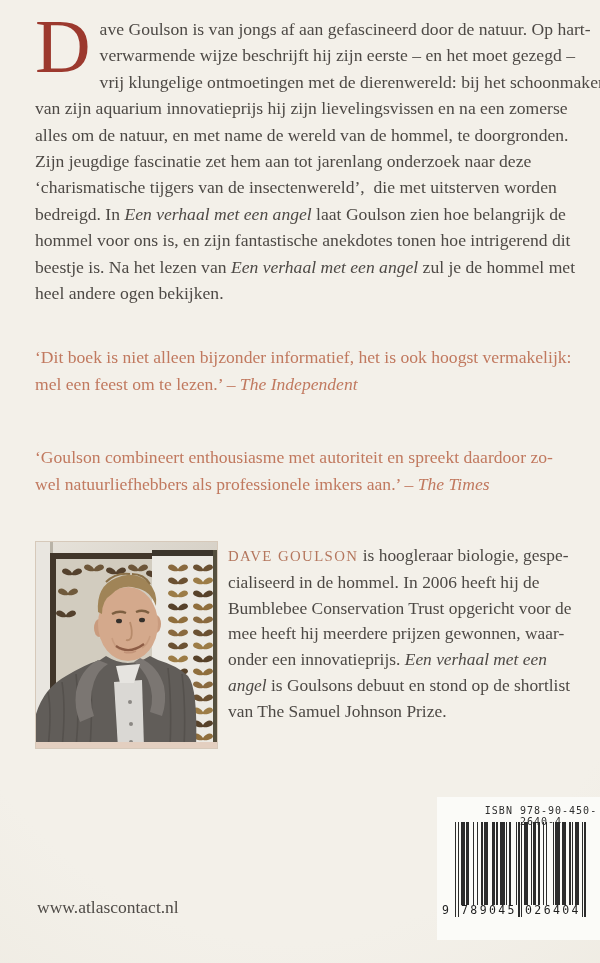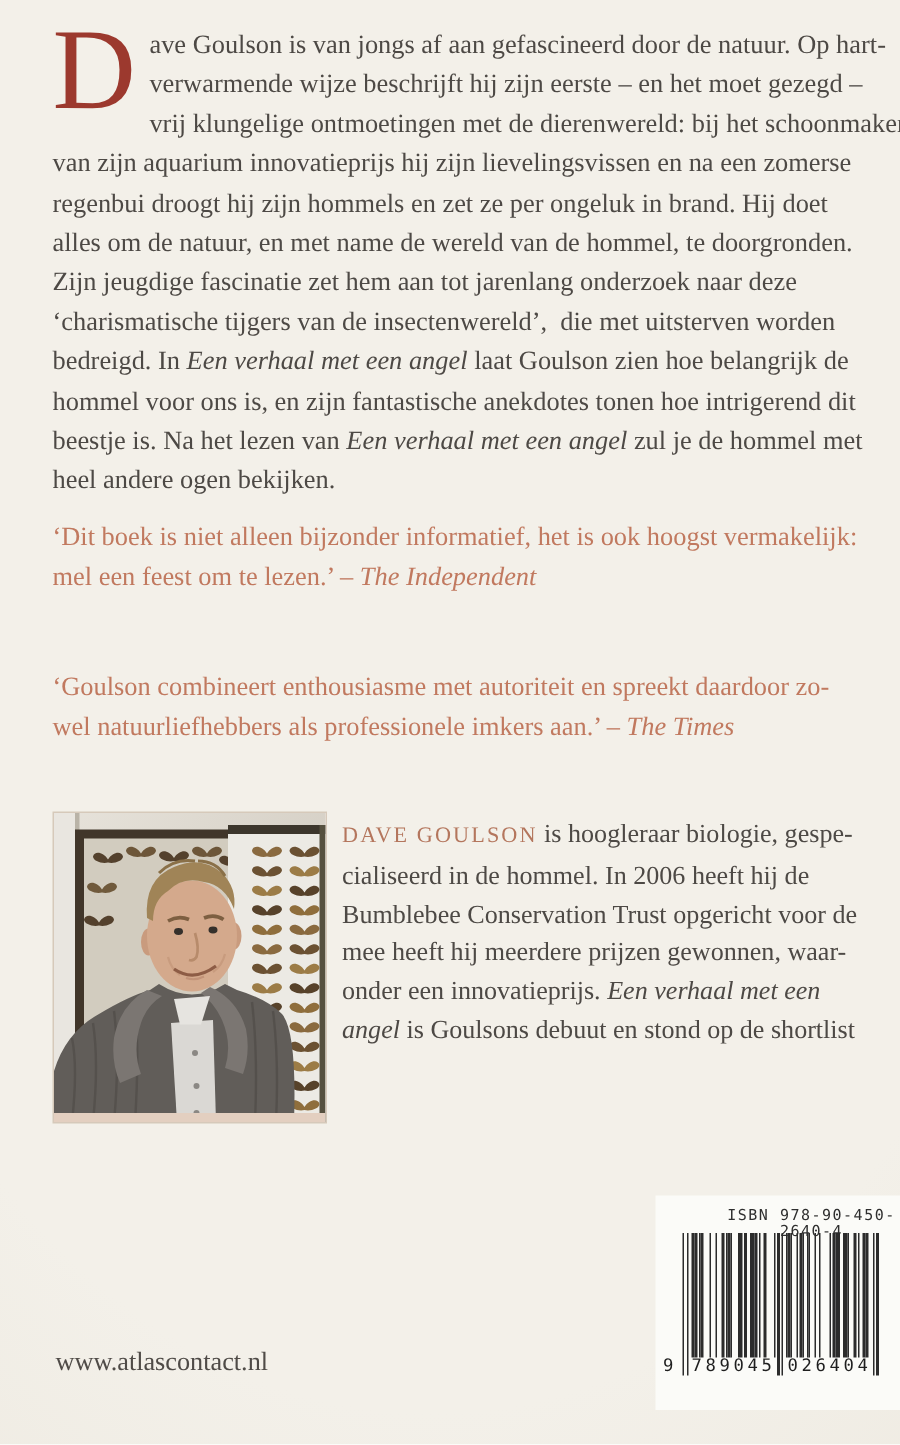--- a/index.html
+++ b/index.html
@@ -48,21 +48,20 @@
 
 <div class="cover">
 
   <div class="blurb">
     <span class="dropcap">D</span>
     <div>
         <div class="tl"><span>ave Goulson is van jongs af aan gefascineerd door de natuur. Op hart-</span></div>
         <div class="tl"><span>verwarmende wijze beschrijft hij zijn eerste – en het moet gezegd –</span></div>
         <div class="tl"><span>vrij klungelige ontmoetingen met de dierenwereld: bij het schoonmaken</span></div>
         <div class="tl"><span>van zijn aquarium innovatieprijs hij zijn lievelingsvissen en na een zomerse</span></div>
-        <div class="tl"><span>regenbui droogt hij zijn hommels en zet ze per ongeluk in brand. Hij doet</span></div>
         <div class="tl"><span>alles om de natuur, en met name de wereld van de hommel, te doorgronden.</span></div>
         <div class="tl"><span>Zijn jeugdige fascinatie zet hem aan tot jarenlang onderzoek naar deze</span></div>
         <div class="tl"><span>‘charismatische tijgers van de insectenwereld’,  die met uitsterven worden</span></div>
         <div class="tl"><span>bedreigd. In </span><span class="i">Een verhaal met een angel</span><span> laat Goulson zien hoe belangrijk de</span></div>
         <div class="tl"><span>hommel voor ons is, en zijn fantastische anekdotes tonen hoe intrigerend dit</span></div>
         <div class="tl"><span>beestje is. Na het lezen van </span><span class="i">Een verhaal met een angel</span><span> zul je de hommel met</span></div>
         <div class="tl"><span>heel andere ogen bekijken.</span></div>
       </div>
   </div>
 
@@ -172,20 +171,21 @@
     <rect x="0" y="200" width="181" height="6" fill="#e3cfc0"></rect>
   </svg>
 
   <div class="bio">
       <div class="tl"><span class="sc">DAVE GOULSON</span><span> is hoogleraar biologie, gespe-</span></div>
       <div class="tl"><span>cialiseerd in de hommel. In 2006 heeft hij de</span></div>
       <div class="tl"><span>Bumblebee Conservation Trust opgericht voor de</span></div>
       <div class="tl"><span>mee heeft hij meerdere prijzen gewonnen, waar-</span></div>
       <div class="tl"><span>onder een innovatieprijs. </span><span class="i">Een verhaal met een</span></div>
       <div class="tl"><span class="i">angel</span><span> is Goulsons debuut en stond op de shortlist</span></div>
+      <div class="tl"><span>van The Samuel Johnson Prize.</span></div>
     </div>
 
   <div class="website">www.atlascontact.nl</div>
 
   <div class="bc">
     <div class="isbn">ISBN 978-90-450-2640-4</div>
     <div class="bars">
         <span class="bm on g"></span>
         <span class="bm g"></span>
         <span class="bm on g"></span>

